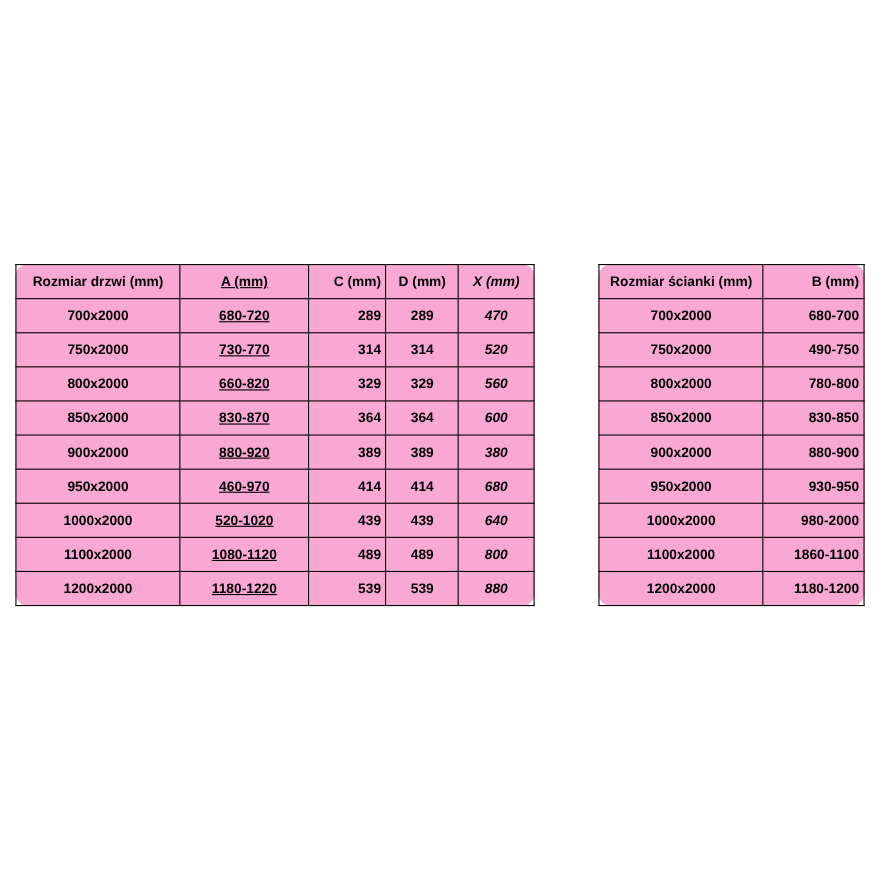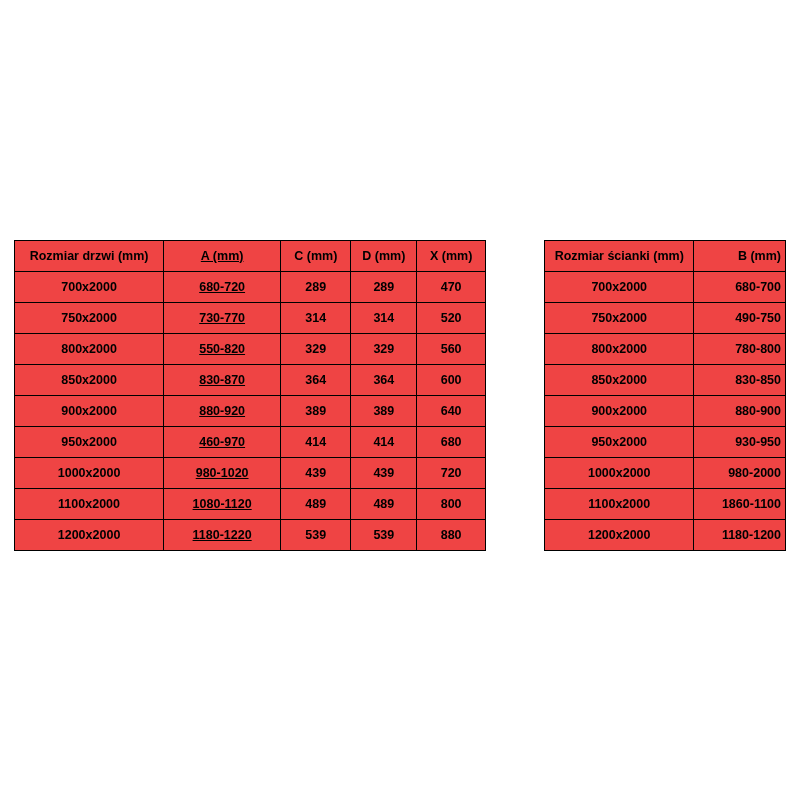--- a/index.html
+++ b/index.html
@@ -26,44 +26,45 @@
     left: 14px;
     top: 240px;
     width: 772px;
     display: flex;
     flex-direction: row;
     justify-content: space-between;
     align-items: flex-start;
   }
   table {
     border-collapse: collapse;
-    background: #ef4444;
+    background: #f9a8d4;
+    border-radius: 12px;
   }
   table.doors {
     width: 472px;
   }
   table.walls {
     width: 242px;
   }
   th, td {
     border: 1px solid #000000;
     text-align: center;
     vertical-align: middle;
     color: #000000;
     font-size: 12.5px;
     font-weight: bold;
     height: 30px;
     padding: 0 4px;
     white-space: nowrap;
   }
   table.doors th:nth-child(1), table.doors td:nth-child(1) { width: 148px; }
   table.doors th:nth-child(2), table.doors td:nth-child(2) { width: 126px; text-decoration: underline; }
-  table.doors th:nth-child(3), table.doors td:nth-child(3) { width: 68px; }
+  table.doors th:nth-child(3), table.doors td:nth-child(3) { width: 68px; text-align: right; }
   table.doors th:nth-child(4), table.doors td:nth-child(4) { width: 62px; }
-  table.doors th:nth-child(5), table.doors td:nth-child(5) { width: 66px; }
+  table.doors th:nth-child(5), table.doors td:nth-child(5) { width: 66px; font-style: italic; }
 
   table.walls th:nth-child(1), table.walls td:nth-child(1) { width: 146px; margin-left: 36px; }
   table.walls th:nth-child(2), table.walls td:nth-child(2) { width: 94px; text-align: right; }
 </style>
 </head>
 <body>
 
 <div class="sheet">
   <div class="tables-wrap">
 
@@ -87,52 +88,52 @@
         </tr>
         <tr>
           <td>750x2000</td>
           <td>730-770</td>
           <td>314</td>
           <td>314</td>
           <td>520</td>
         </tr>
         <tr>
           <td>800x2000</td>
-          <td>550-820</td>
+          <td>660-820</td>
           <td>329</td>
           <td>329</td>
           <td>560</td>
         </tr>
         <tr>
           <td>850x2000</td>
           <td>830-870</td>
           <td>364</td>
           <td>364</td>
           <td>600</td>
         </tr>
         <tr>
           <td>900x2000</td>
           <td>880-920</td>
           <td>389</td>
           <td>389</td>
-          <td>640</td>
+          <td>380</td>
         </tr>
         <tr>
           <td>950x2000</td>
           <td>460-970</td>
           <td>414</td>
           <td>414</td>
           <td>680</td>
         </tr>
         <tr>
           <td>1000x2000</td>
-          <td>980-1020</td>
+          <td>520-1020</td>
           <td>439</td>
           <td>439</td>
-          <td>720</td>
+          <td>640</td>
         </tr>
         <tr>
           <td>1100x2000</td>
           <td>1080-1120</td>
           <td>489</td>
           <td>489</td>
           <td>800</td>
         </tr>
         <tr>
           <td>1200x2000</td>

